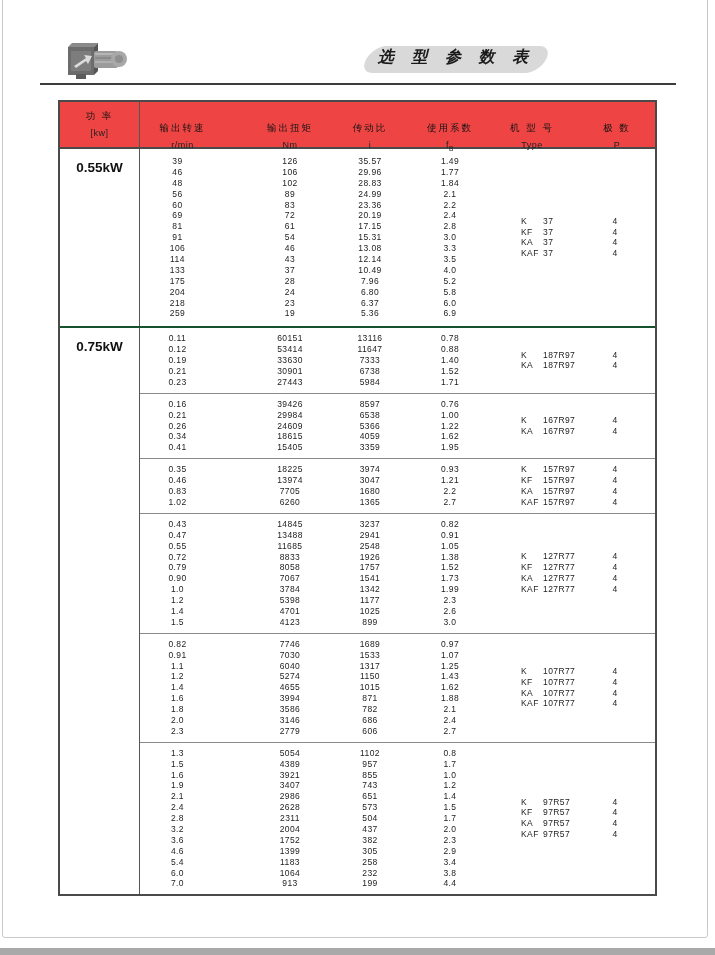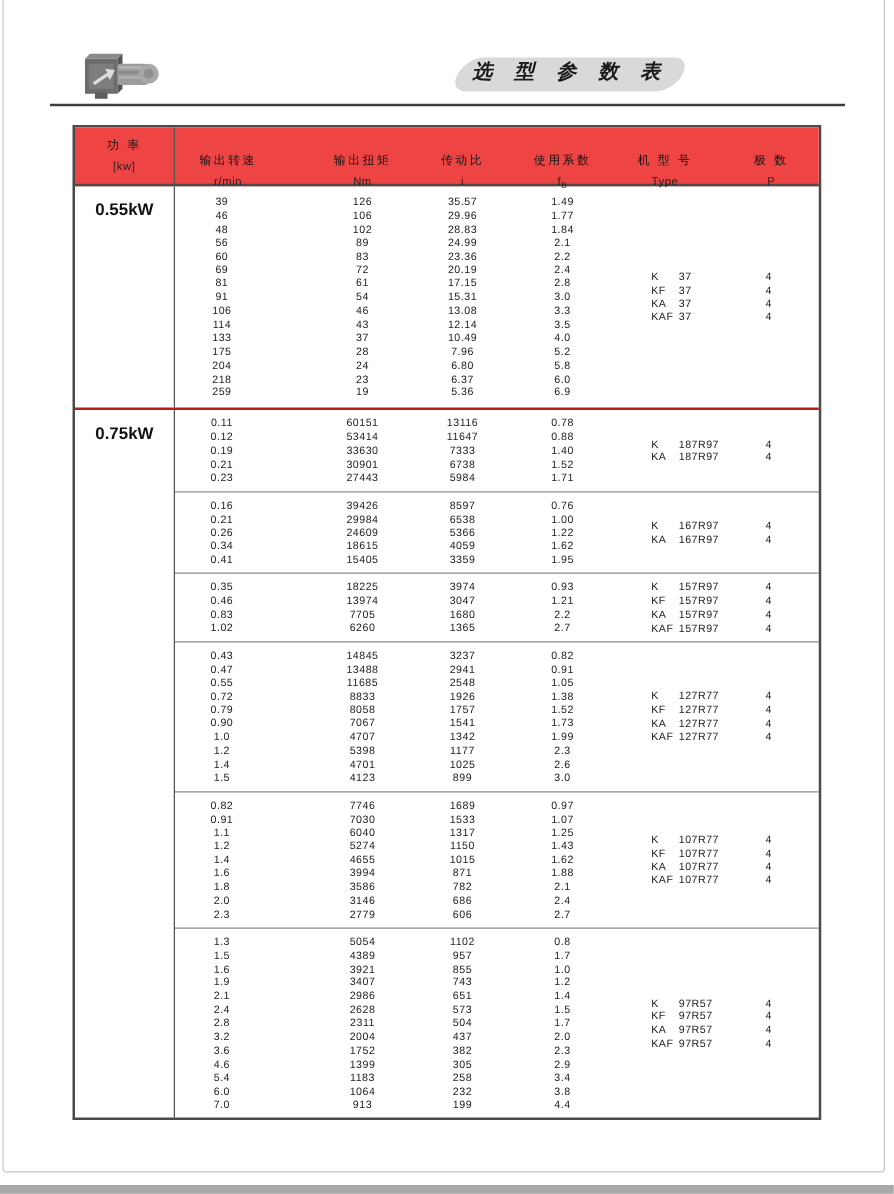--- a/index.html
+++ b/index.html
@@ -33,21 +33,21 @@
   .hcol { position:absolute; top:20px; text-align:center; }
   .h-speed  { left:0px;   width:85px; }
   .h-torque { left:100px; width:100px; }
   .h-ratio  { left:200px; width:60px; }
   .h-fb     { left:265px; width:90px; }
   .h-type   { left:342px; width:100px; }
   .h-poles  { left:437px; width:80px; }
   .h-fb sub { font-size:6.5px; }
 
   
-  .power-group { display:flex; border-top:2px solid #b91c1c; }
+  .power-group { display:flex; border-top:2px solid #14532d; }
   .power-group:first-child { border-top:none; }
   .power-cell { width:80px; border-right:1px solid #555; box-sizing:border-box;
     text-align:center; padding-top:11px; font-weight:bold; font-size:13.5px; color:#111; }
   .sections { flex:1; }
   .section { position:relative; padding:5px 0; border-bottom:1px solid #8a8a8a; }
   .section:last-child { border-bottom:none; }
   .pg-0 .section { padding:7px 0; }
   .data-row { position:relative; height:10.9px; line-height:10.9px; font-size:8.5px;
     color:#222; letter-spacing:0.4px; }
   .cell { position:absolute; top:0; text-align:center; }
@@ -418,21 +418,21 @@
                 <div class="cell c-fb">1.52</div>
               </div>
               <div class="data-row">
                 <div class="cell c-speed">0.90</div>
                 <div class="cell c-torque">7067</div>
                 <div class="cell c-ratio">1541</div>
                 <div class="cell c-fb">1.73</div>
               </div>
               <div class="data-row">
                 <div class="cell c-speed">1.0</div>
-                <div class="cell c-torque">4707</div>
+                <div class="cell c-torque">3784</div>
                 <div class="cell c-ratio">1342</div>
                 <div class="cell c-fb">1.99</div>
               </div>
               <div class="data-row">
                 <div class="cell c-speed">1.2</div>
                 <div class="cell c-torque">5398</div>
                 <div class="cell c-ratio">1177</div>
                 <div class="cell c-fb">2.3</div>
               </div>
               <div class="data-row">

